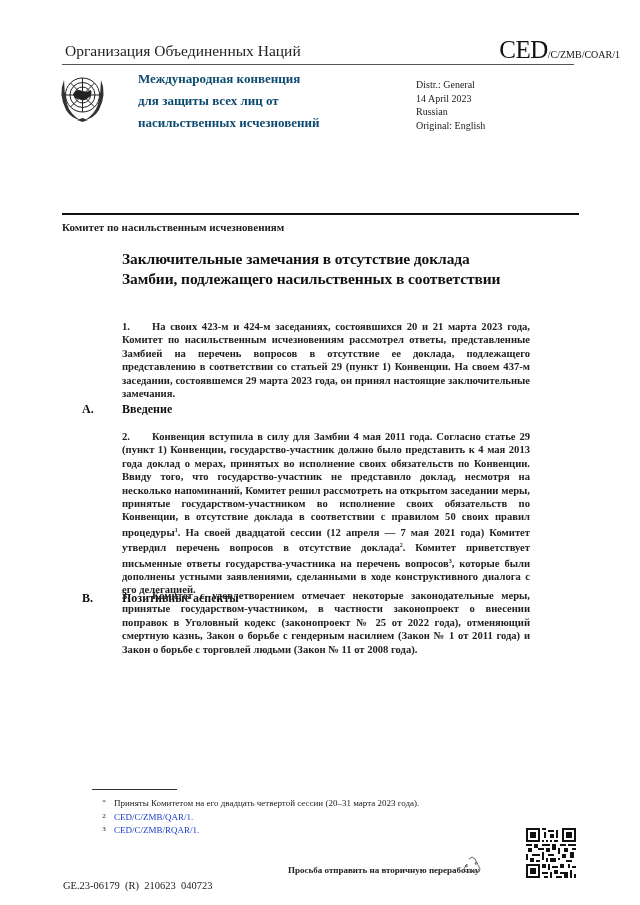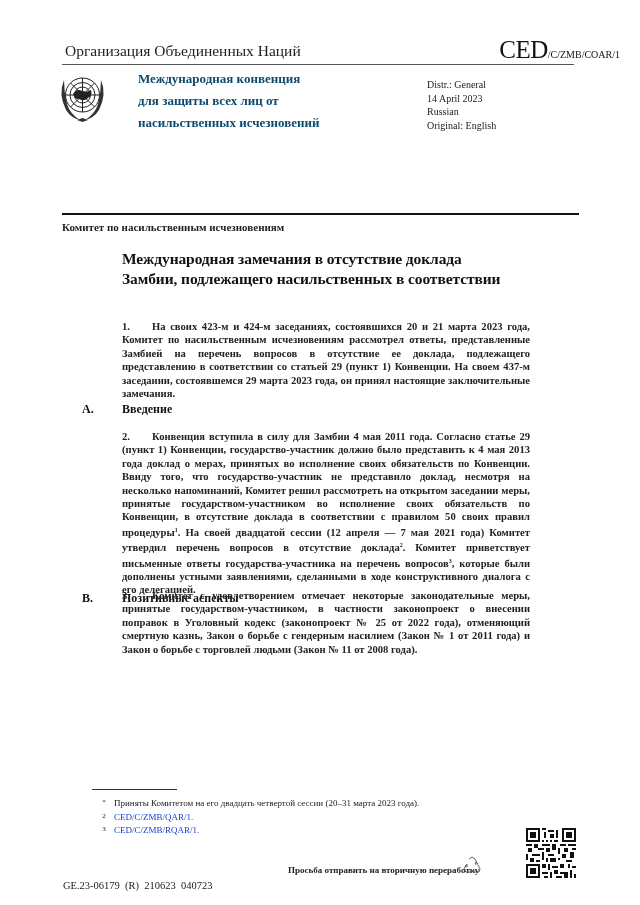--- a/index.html
+++ b/index.html
@@ -6,21 +6,21 @@
   body { width: 640px; height: 905px; position: relative; overflow: hidden;
          font-family: "Liberation Serif", "DejaVu Serif", serif; color: #111; }
   .abs { position: absolute; }
   .org-name { left: 65px; top: 42px; font-size: 15.5px; color: #222; font-family: Liberation Serif, serif; }
   .symbol { right: 20px; top: 36px; white-space: nowrap; }
   .symbol .big { font-size: 25px; letter-spacing: -0.5px; }
   .symbol .small { font-size: 10px; }
   .rule-top { left: 62px; width: 512px; top: 64px; height: 1px; background: #555; }
   .logo { left: 55px; top: 68px; width: 55px; height: 58px; }
   .conv-title { left: 118px; top: 68px; font-size: 13px; font-weight: bold; line-height: 22px; color: #0c4a6e; margin-left: 20px; }
-  .distr { left: 427px; top: 78px; font-size: 10px; line-height: 13.5px; color: #222; }
+  .distr { left: 416px; top: 78px; font-size: 10px; line-height: 13.5px; color: #222; }
   .rule-thick { left: 62px; width: 517px; top: 213px; height: 2px; background: #111; }
   .committee { left: 62px; top: 221px; font-size: 11px; font-weight: bold; color: #222; }
   .doc-title { left: 122px; top: 249px; font-size: 15.5px; font-weight: bold; line-height: 20px; color: #111; letter-spacing: -0.1px; }
   .doc-title sup { font-size: 7px; font-weight: normal; vertical-align: 4px; }
   .para { left: 122px; width: 408px; font-size: 10.6px; line-height: 13.4px; text-align: justify; color: #222; font-weight: bold; }
   .para .num { display: inline-block; width: 30px; }
   .para sup { font-size: 6px; vertical-align: 4px; }
   .heading { font-size: 12px; font-weight: bold; color: #111; }
   .heading .letter { position: absolute; left: 0; }
   .heading .text { position: absolute; left: 40px; white-space: nowrap; }
@@ -73,21 +73,21 @@
   <div>Distr.: General</div>
   <div>14 April 2023</div>
   <div>Russian</div>
   <div>Original: English</div>
 </div>
 
 <div class="abs rule-thick"></div>
 <div class="abs committee">Комитет по насильственным исчезновениям</div>
 
 <div class="abs doc-title">
-  <div>Международная замечания в отсутствие доклада</div>
+  <div>Заключительные замечания в отсутствие доклада</div>
   <div>Замбии, подлежащего насильственных в соответствии</div>
 </div>
 
 <div class="abs para" style="top:320px;">
   <span class="num">1.</span><span>На своих 423-м и 424-м заседаниях, состоявшихся 20 и 21 марта 2023 года, Комитет по насильственным исчезновениям рассмотрел ответы, представленные Замбией на перечень вопросов в отсутствие ее доклада, подлежащего представлению в соответствии со статьей 29 (пункт 1) Конвенции. На своем 437-м заседании, состоявшемся 29 марта 2023 года, он принял настоящие заключительные замечания.</span>
 </div>
 
 <div class="abs heading" style="left:82px; top:402px; width:300px; height:16px;">
   <span class="letter">A.</span>
   <span class="text">Введение</span>

